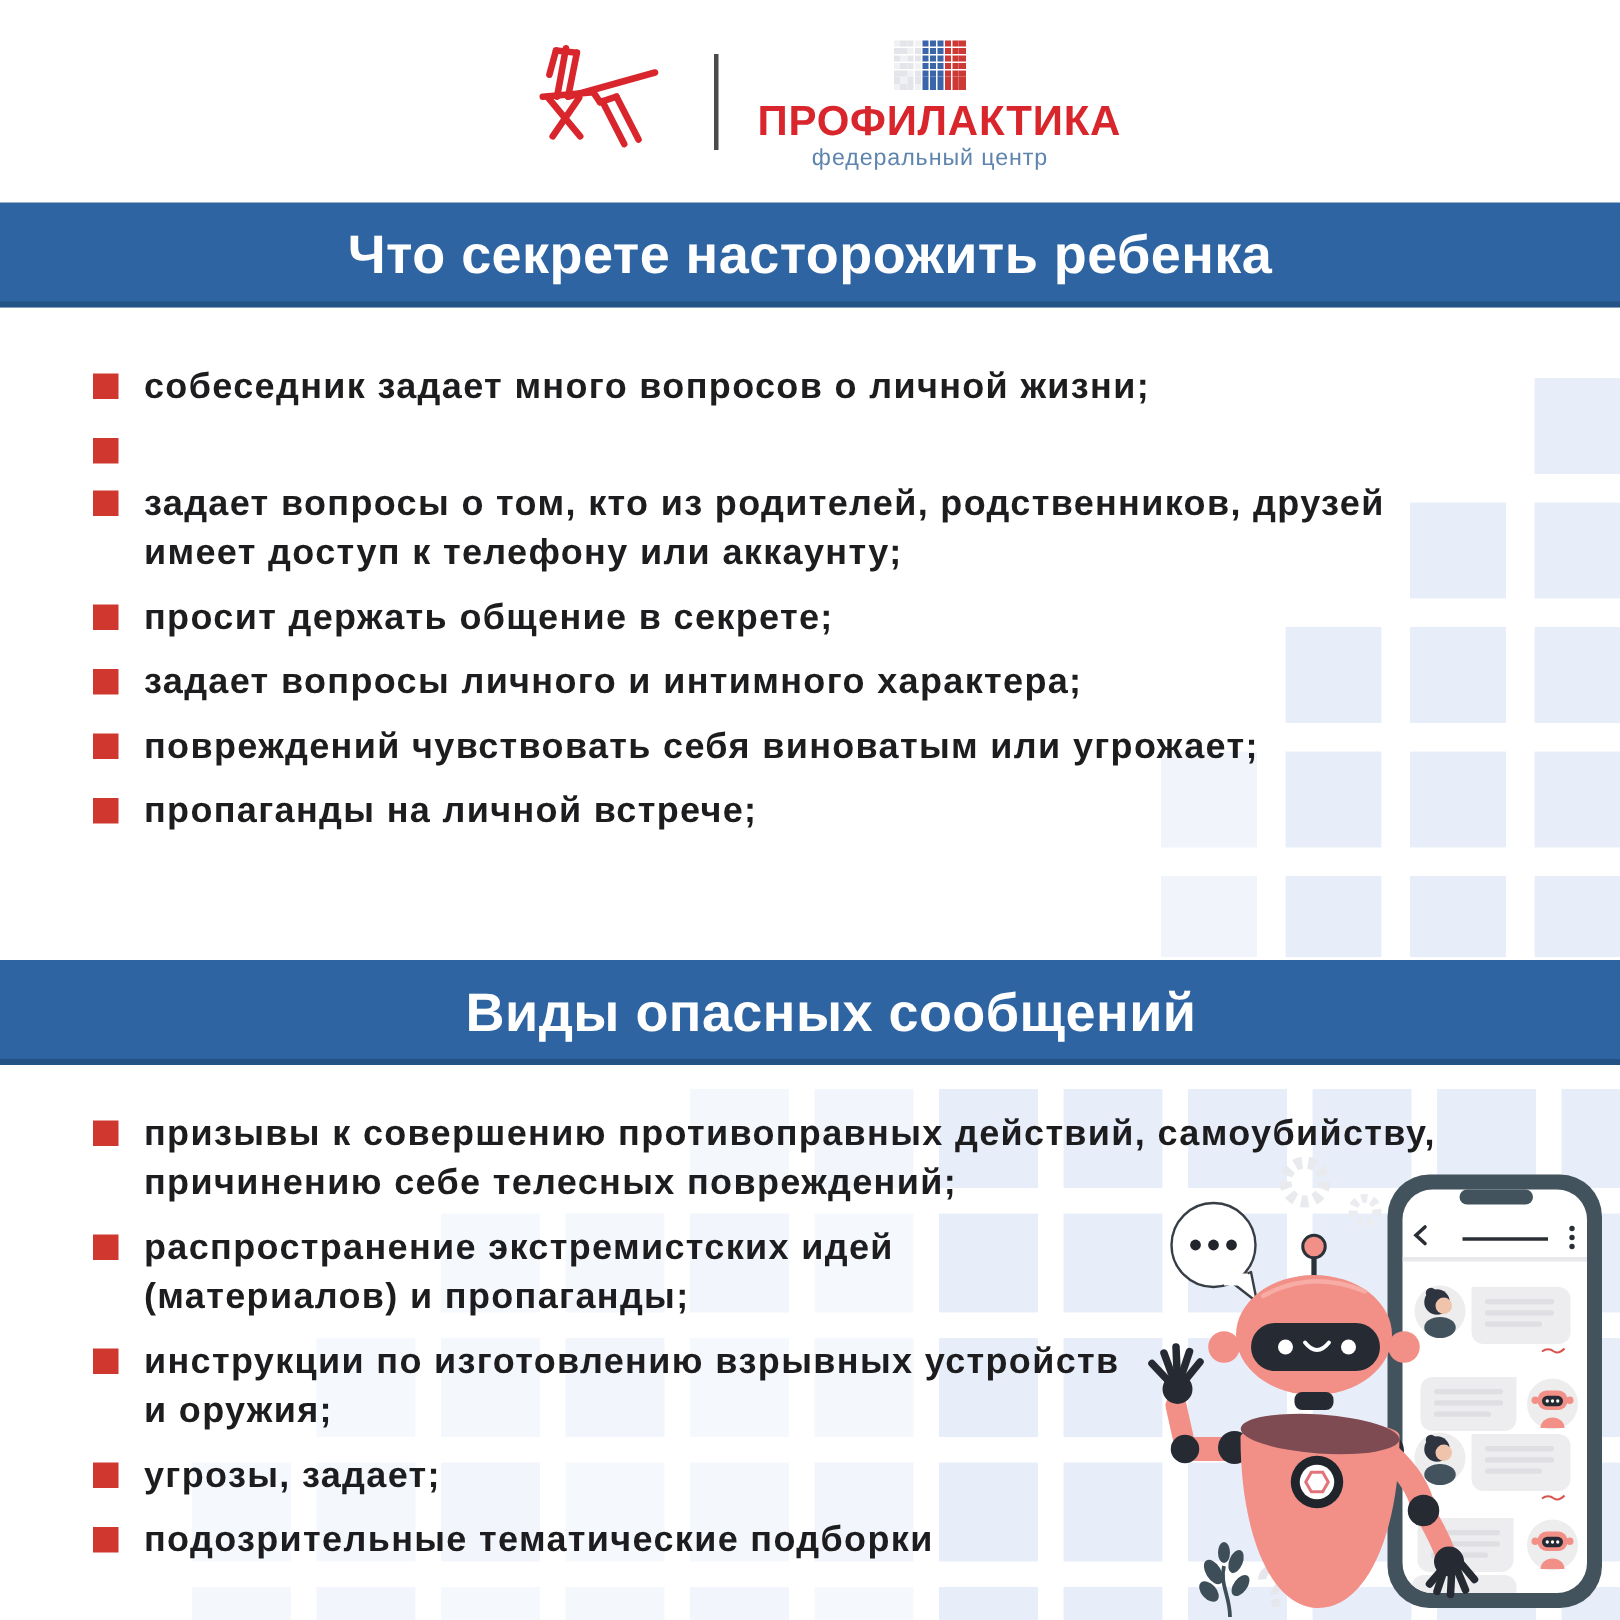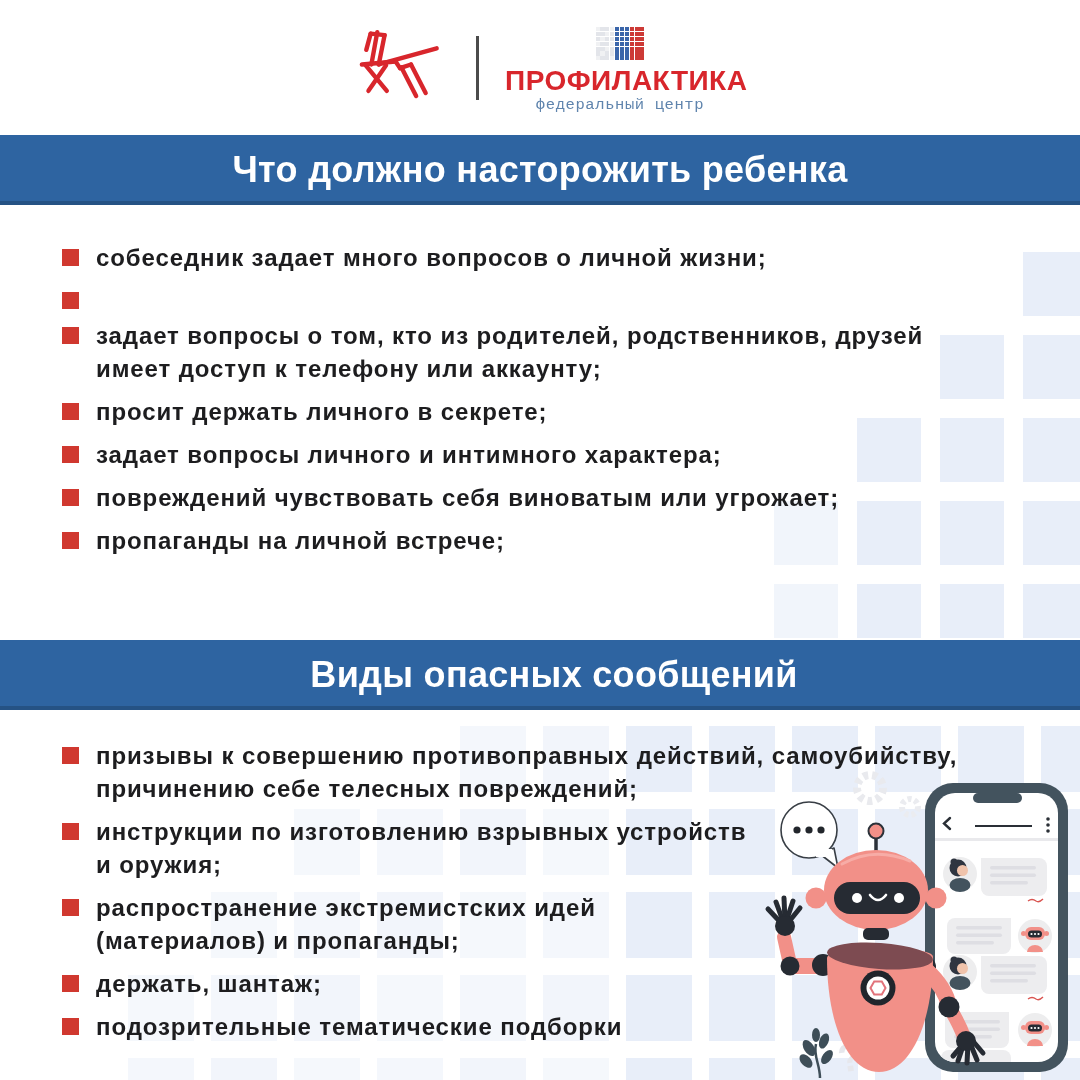--- a/index.html
+++ b/index.html
@@ -15,21 +15,21 @@
   
   #header { position:absolute; left:0; top:0; width:1080px; height:135px; background:#fff; z-index:2; }
   #horse-logo { position:absolute; left:356px; top:20px; }
   #logo-divider { position:absolute; left:476px; top:36px; width:3px; height:64px; background:#4b4b4b; }
   #brand { position:absolute; left:505px; top:22px; width:230px; text-align:center; }
   #brand-grid {
     display:grid; grid-template-columns:repeat(10, 4.2px); grid-auto-rows:4.2px;
     gap:0.7px; width:49px; margin:5px auto 6px auto;
   }
   #brand-title { font-size:28px; font-weight:700; letter-spacing:0.5px; color:var(--brand-red,#d8262c); line-height:30px; }
-  #brand-subtitle { font-size:15.5px; font-weight:400; letter-spacing:0.6px; color:var(--brand-blue,#5f84ad); line-height:19px;font-family:Liberation Mono, monospace; }
+  #brand-subtitle { font-size:15.5px; font-weight:400; letter-spacing:0.6px; color:var(--brand-blue,#5f84ad); line-height:19px; }
 
   
   .banner {
     position:absolute; left:0; width:1080px; height:70px; z-index:2;
     background:var(--banner-blue,#2e64a1);
     display:flex; align-items:center; justify-content:center;
     color:#ffffff; font-size:36px; font-weight:700; letter-spacing:0.3px;
     box-shadow: inset 0 -4px 0 rgba(0,0,0,0.18);
   }
   #banner-1 { top:135px; }
@@ -211,39 +211,39 @@
         <div style="background: rgb(58, 101, 170);"></div>
         <div style="background: rgb(205, 58, 54);"></div>
         <div style="background: rgb(205, 58, 54);"></div>
         <div style="background: rgb(205, 58, 54);"></div>
       </div>
     <div id="brand-title">ПРОФИЛАКТИКА</div>
     <div id="brand-subtitle">федеральный центр</div>
   </div>
 </div>
 
-<div class="banner" id="banner-1">Что должно насторожить ребенка</div>
+<div class="banner" id="banner-1">Что секрете насторожить ребенка</div>
 <div class="banner" id="banner-2">Виды опасных сообщений</div>
 
 <div class="list" id="list-1">
   <div class="item">
       <div class="bullet"></div>
       <div class="item-text">собеседник задает много вопросов о личной жизни;</div>
     </div>
   <div class="item">
       <div class="bullet"></div>
     </div>
   <div class="item">
       <div class="bullet"></div>
       <div class="item-text">задает вопросы о том, кто из родителей, родственников, друзей
 имеет доступ к телефону или аккаунту;</div>
     </div>
   <div class="item">
       <div class="bullet"></div>
-      <div class="item-text">просит держать личного в секрете;</div>
+      <div class="item-text">просит держать общение в секрете;</div>
     </div>
   <div class="item">
       <div class="bullet"></div>
       <div class="item-text">задает вопросы личного и интимного характера;</div>
     </div>
   <div class="item">
       <div class="bullet"></div>
       <div class="item-text">повреждений чувствовать себя виноватым или угрожает;</div>
     </div>
   <div class="item">
@@ -253,31 +253,31 @@
 </div>
 
 <div class="list" id="list-2">
   <div class="item">
       <div class="bullet"></div>
       <div class="item-text">призывы к совершению противоправных действий, самоубийству,
 причинению себе телесных повреждений;</div>
     </div>
   <div class="item">
       <div class="bullet"></div>
+      <div class="item-text">распространение экстремистских идей
+(материалов) и пропаганды;</div>
+    </div>
+  <div class="item">
+      <div class="bullet"></div>
       <div class="item-text">инструкции по изготовлению взрывных устройств
 и оружия;</div>
     </div>
   <div class="item">
       <div class="bullet"></div>
-      <div class="item-text">распространение экстремистских идей
-(материалов) и пропаганды;</div>
-    </div>
-  <div class="item">
-      <div class="bullet"></div>
-      <div class="item-text">держать, шантаж;</div>
+      <div class="item-text">угрозы, задает;</div>
     </div>
   <div class="item">
       <div class="bullet"></div>
       <div class="item-text">подозрительные тематические подборки</div>
     </div>
 </div>
 
 <svg id="illustration" viewBox="0 0 330 320">
   <defs>
     <clipPath id="screenClip">

